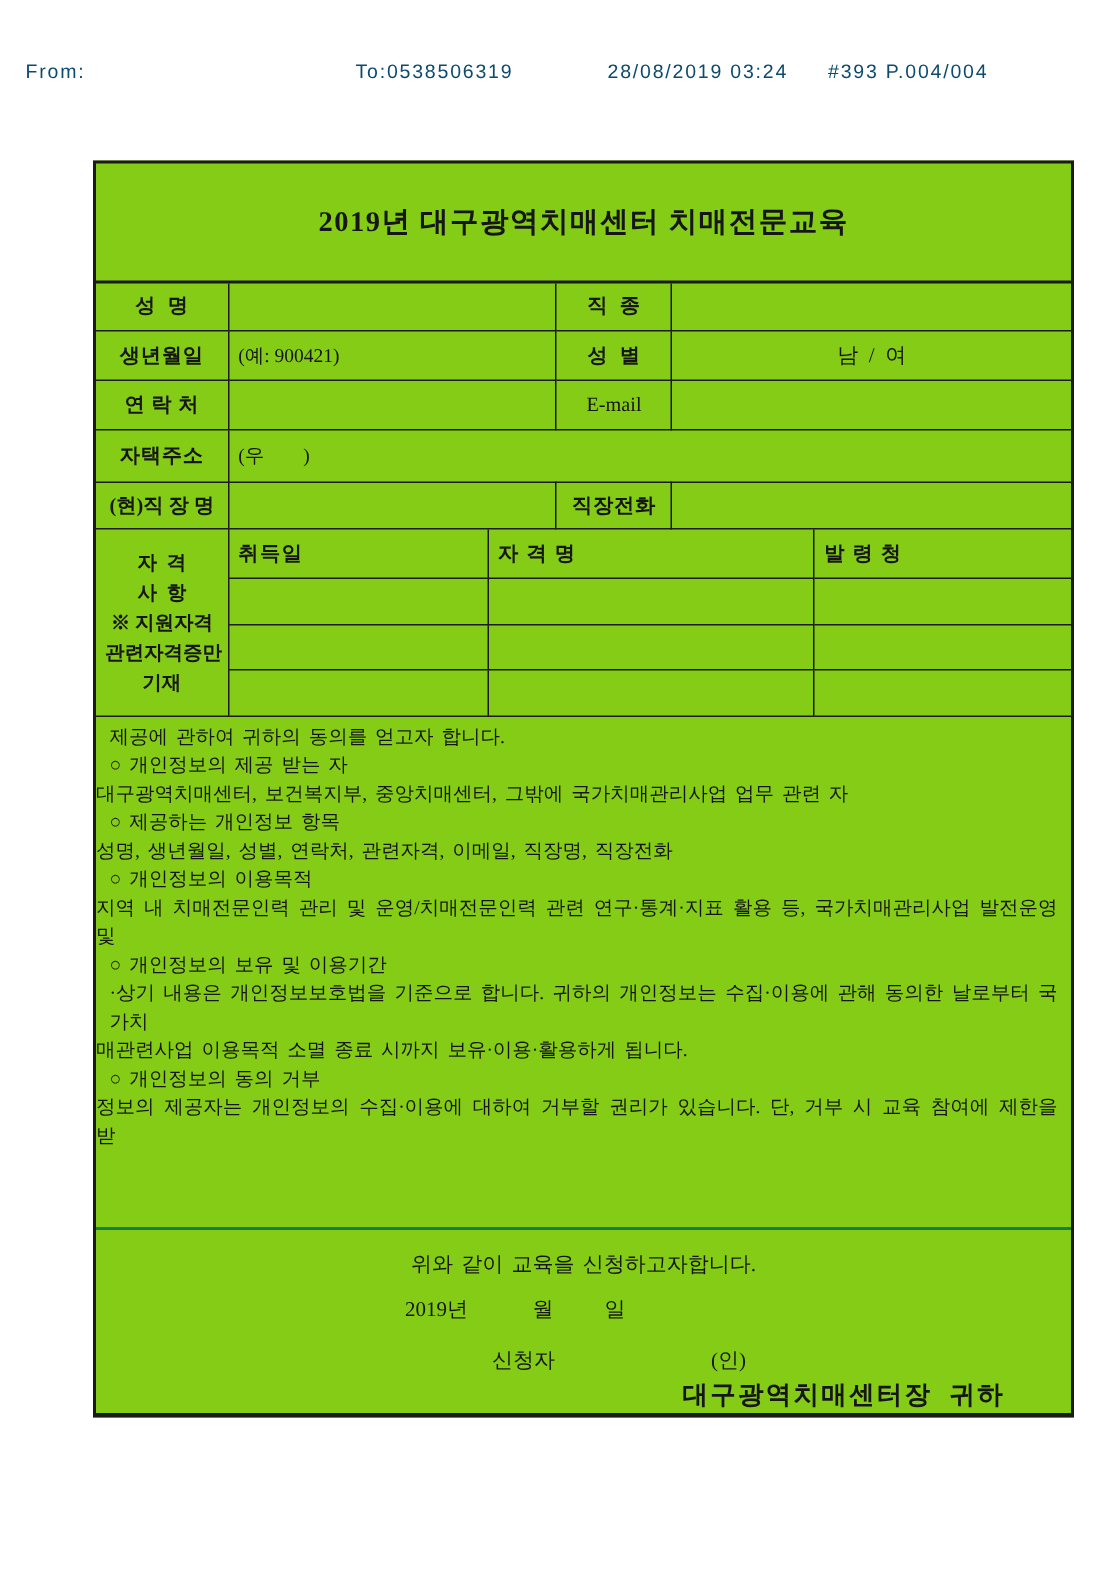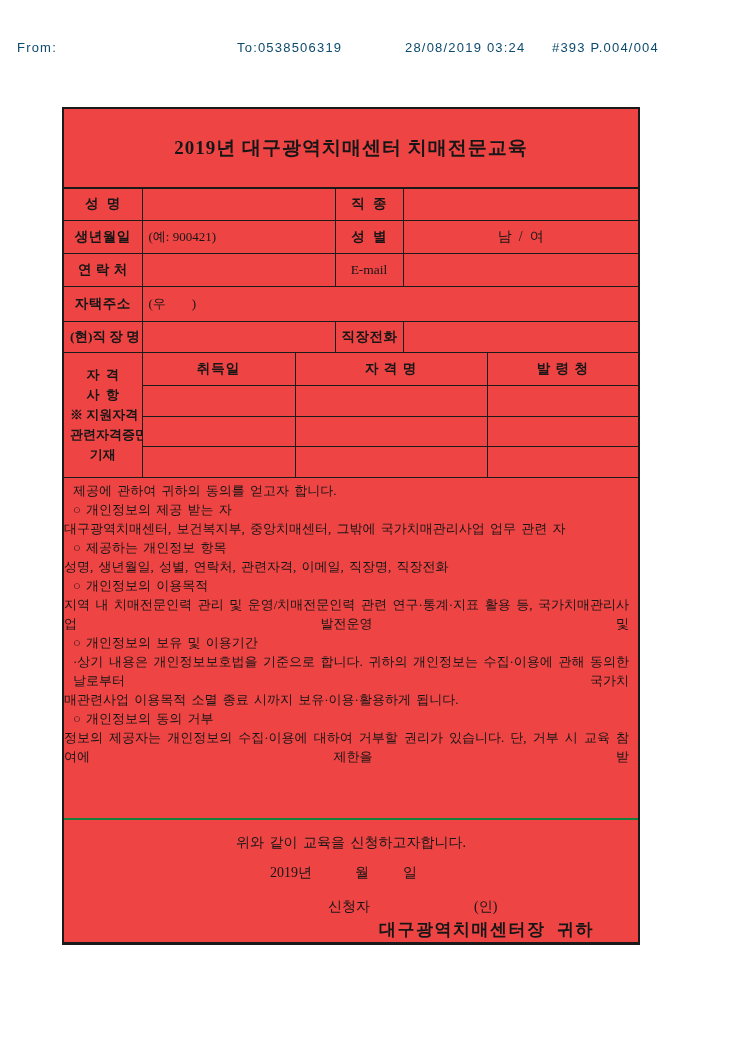--- a/index.html
+++ b/index.html
@@ -14,23 +14,23 @@
   .fax-header{position:absolute;top:16px;left:0;width:744px;height:20px;
     font-family:"Liberation Sans", sans-serif;font-size:13px;letter-spacing:1.2px;color:#0c4a6e;margin-top:24px;}
   .fax-header span{position:absolute;top:0;white-space:pre;}
   .fx-from{left:17px;}
   .fx-to{left:237px;}
   .fx-dt{left:405px;}
   .fx-pg{left:552px;}
 
   
   .form-box{
-    position:absolute;left:62px;top:107px;width:578px;height:838px;
+    position:absolute;left:62px;top:107px;width:654px;height:838px;
     border:2px solid #1a1a1a;border-bottom-width:3px;
-    box-sizing:border-box;background:#ef4444;
+    box-sizing:border-box;background:#84cc16;
   }
 
   
   .title-sec{height:78px;border-bottom:2px solid #1a1a1a;
     display:flex;flex-direction:column;align-items:center;justify-content:center;gap:3px;
     text-align:center;}
   .title-line1{font-size:19px;font-weight:bold;letter-spacing:1px;}
   .title-line2{white-space:nowrap;}
   .t-big{font-size:27px;font-weight:bold;letter-spacing:2px;}
   .t-mid{font-size:17px;font-weight:bold;margin:0 2px;}
@@ -41,21 +41,21 @@
   .ftab td{border:1.4px solid #1b1b1b;padding:0 6px;vertical-align:middle;
     font-size:13.5px;overflow:hidden;}
   .ftab td:first-child{border-left:none;}
   .ftab td:last-child{border-right:none;}
   .ftab tr:first-child td{border-top:none;margin-top:16px;}
   td.lbl{text-align:center;font-weight:600;white-space:pre;letter-spacing:0.5px;}
   td.fld{text-align:left;white-space:pre;font-size:13px;}
   td.ctr{text-align:center;white-space:pre;font-size:14px;}
   .qual-lbl{text-align:center;font-weight:600;padding:2px 2px;}
   .qual-lbl div{line-height:20px;font-size:13px;white-space:pre;}
-  td.qhead{text-align:center;font-weight:600;white-space:pre;letter-spacing:1px;font-size:13.5px;}
+  td.qhead{font-weight:600;white-space:pre;letter-spacing:1px;font-size:13.5px;}
 
   
   .consent{height:340px;box-sizing:border-box;padding-top:3px;overflow:hidden;}
   .c-line{min-height:19px;line-height:19px;font-size:13px;padding:0 9px;
     word-spacing:2px;white-space:nowrap;}
   .c-line.ind{padding-left:0;}
   .c-line.j{white-space:normal;text-align:justify;text-align-last:justify;}
 
   
   .footer{position:relative;border-top:2px solid #15803d;height:125px;

